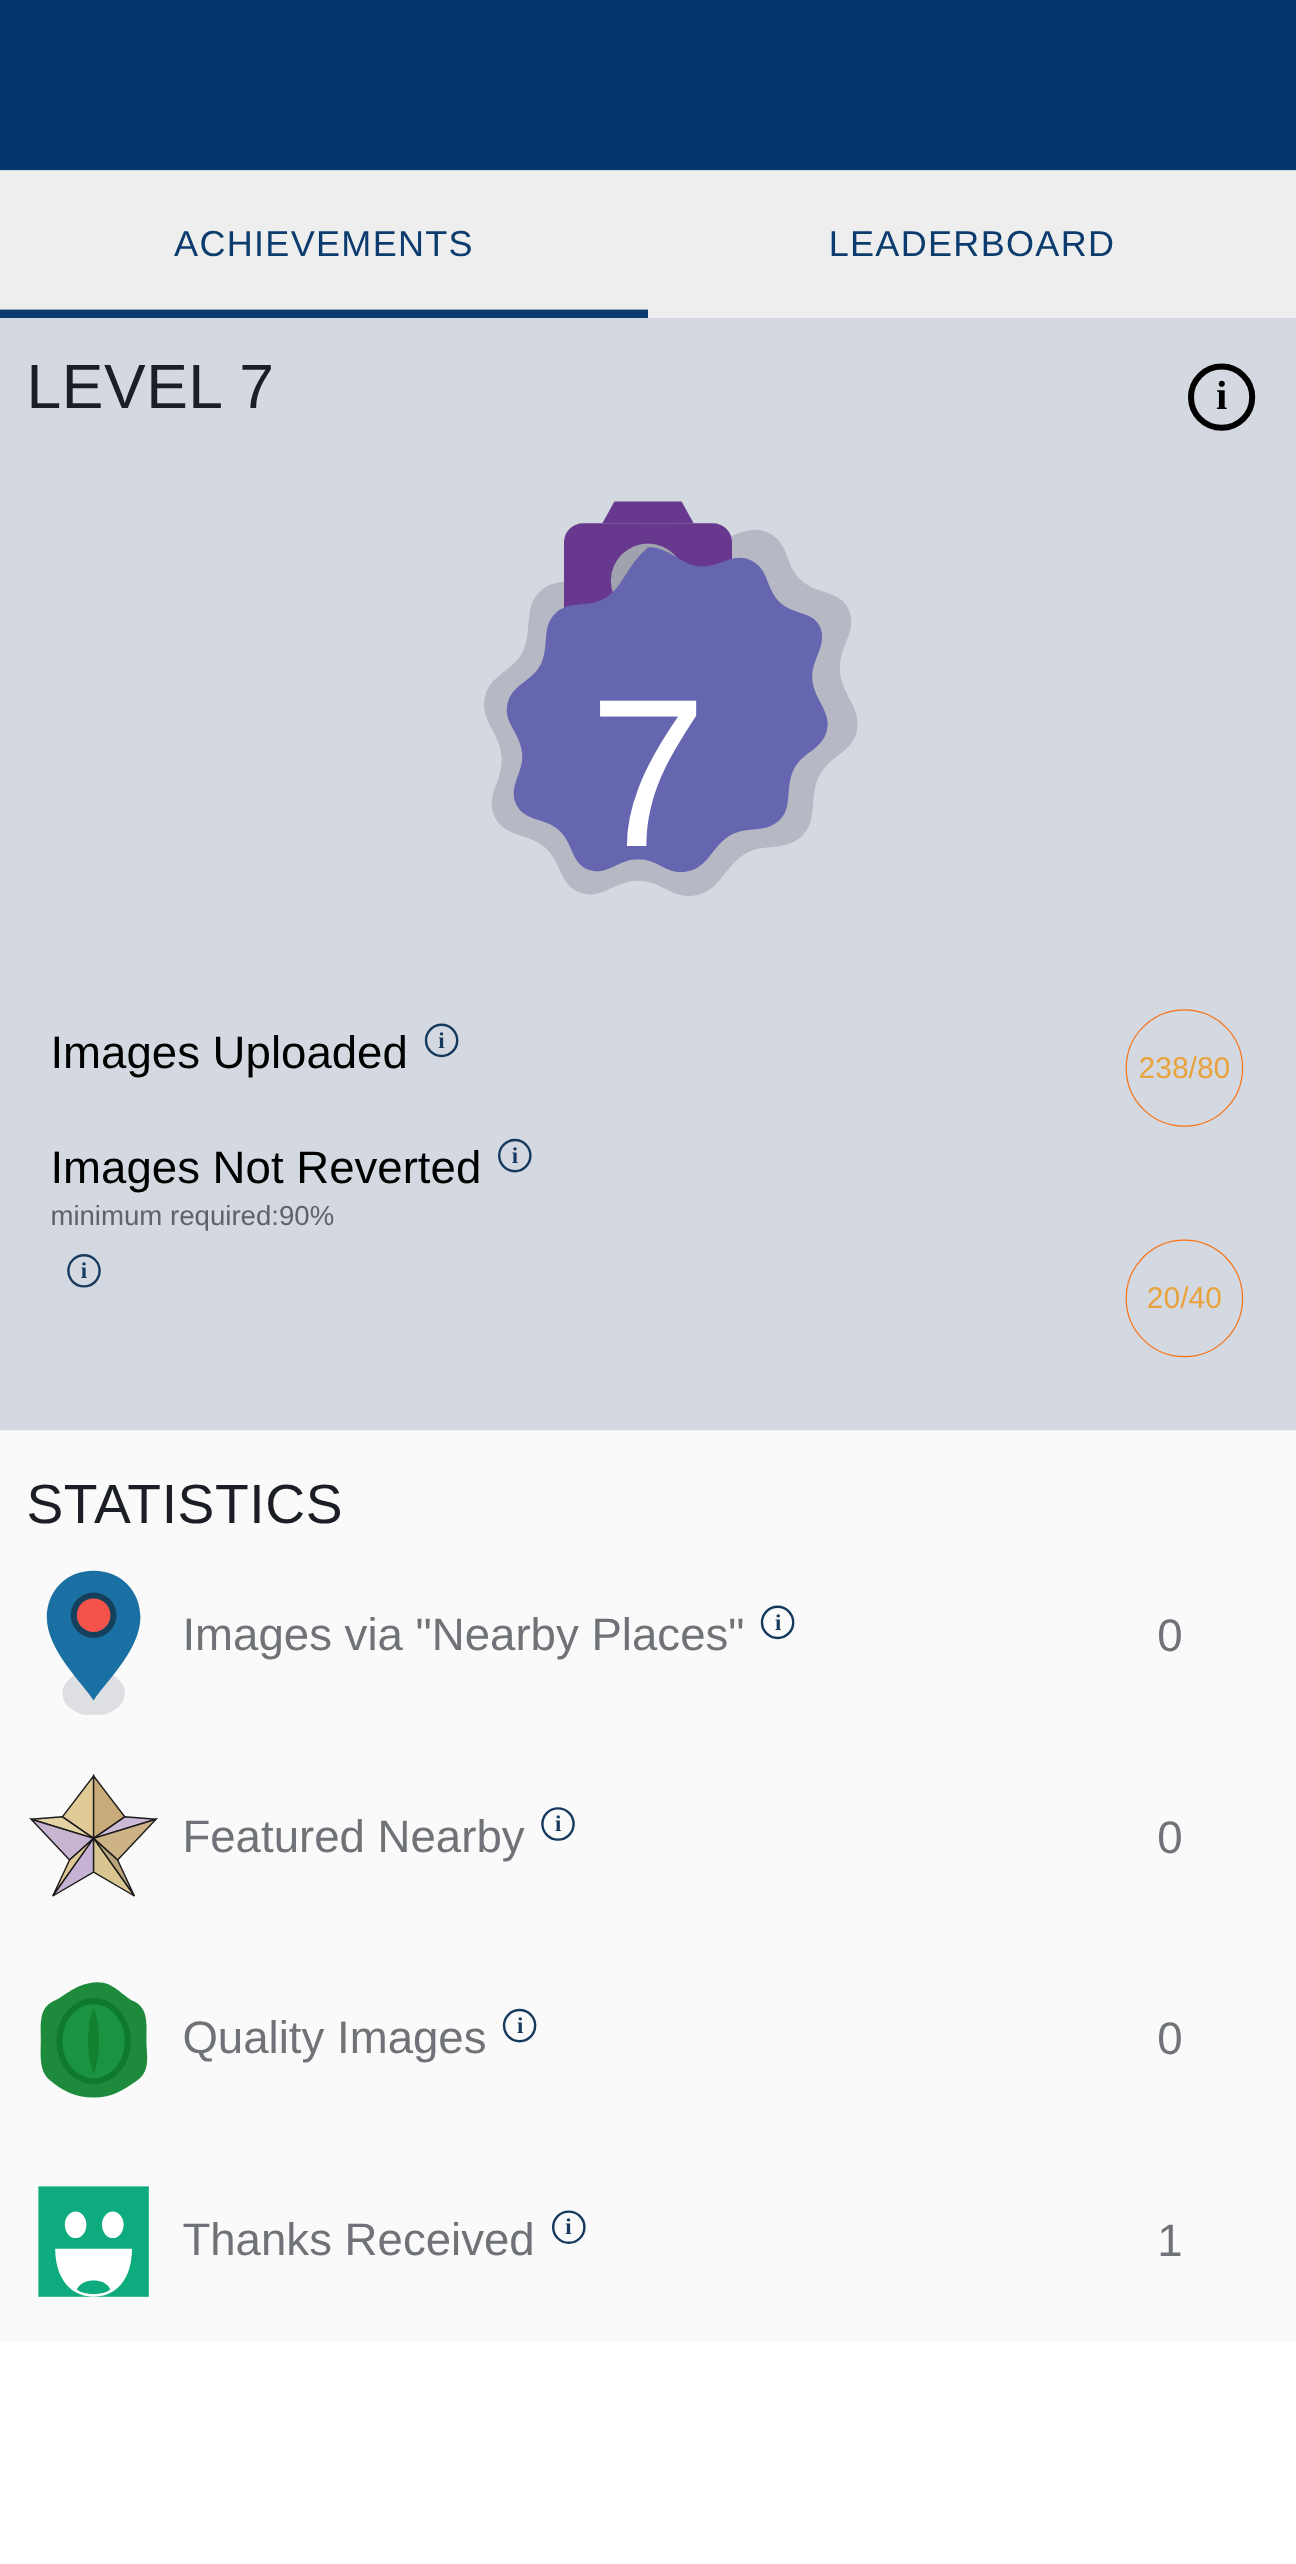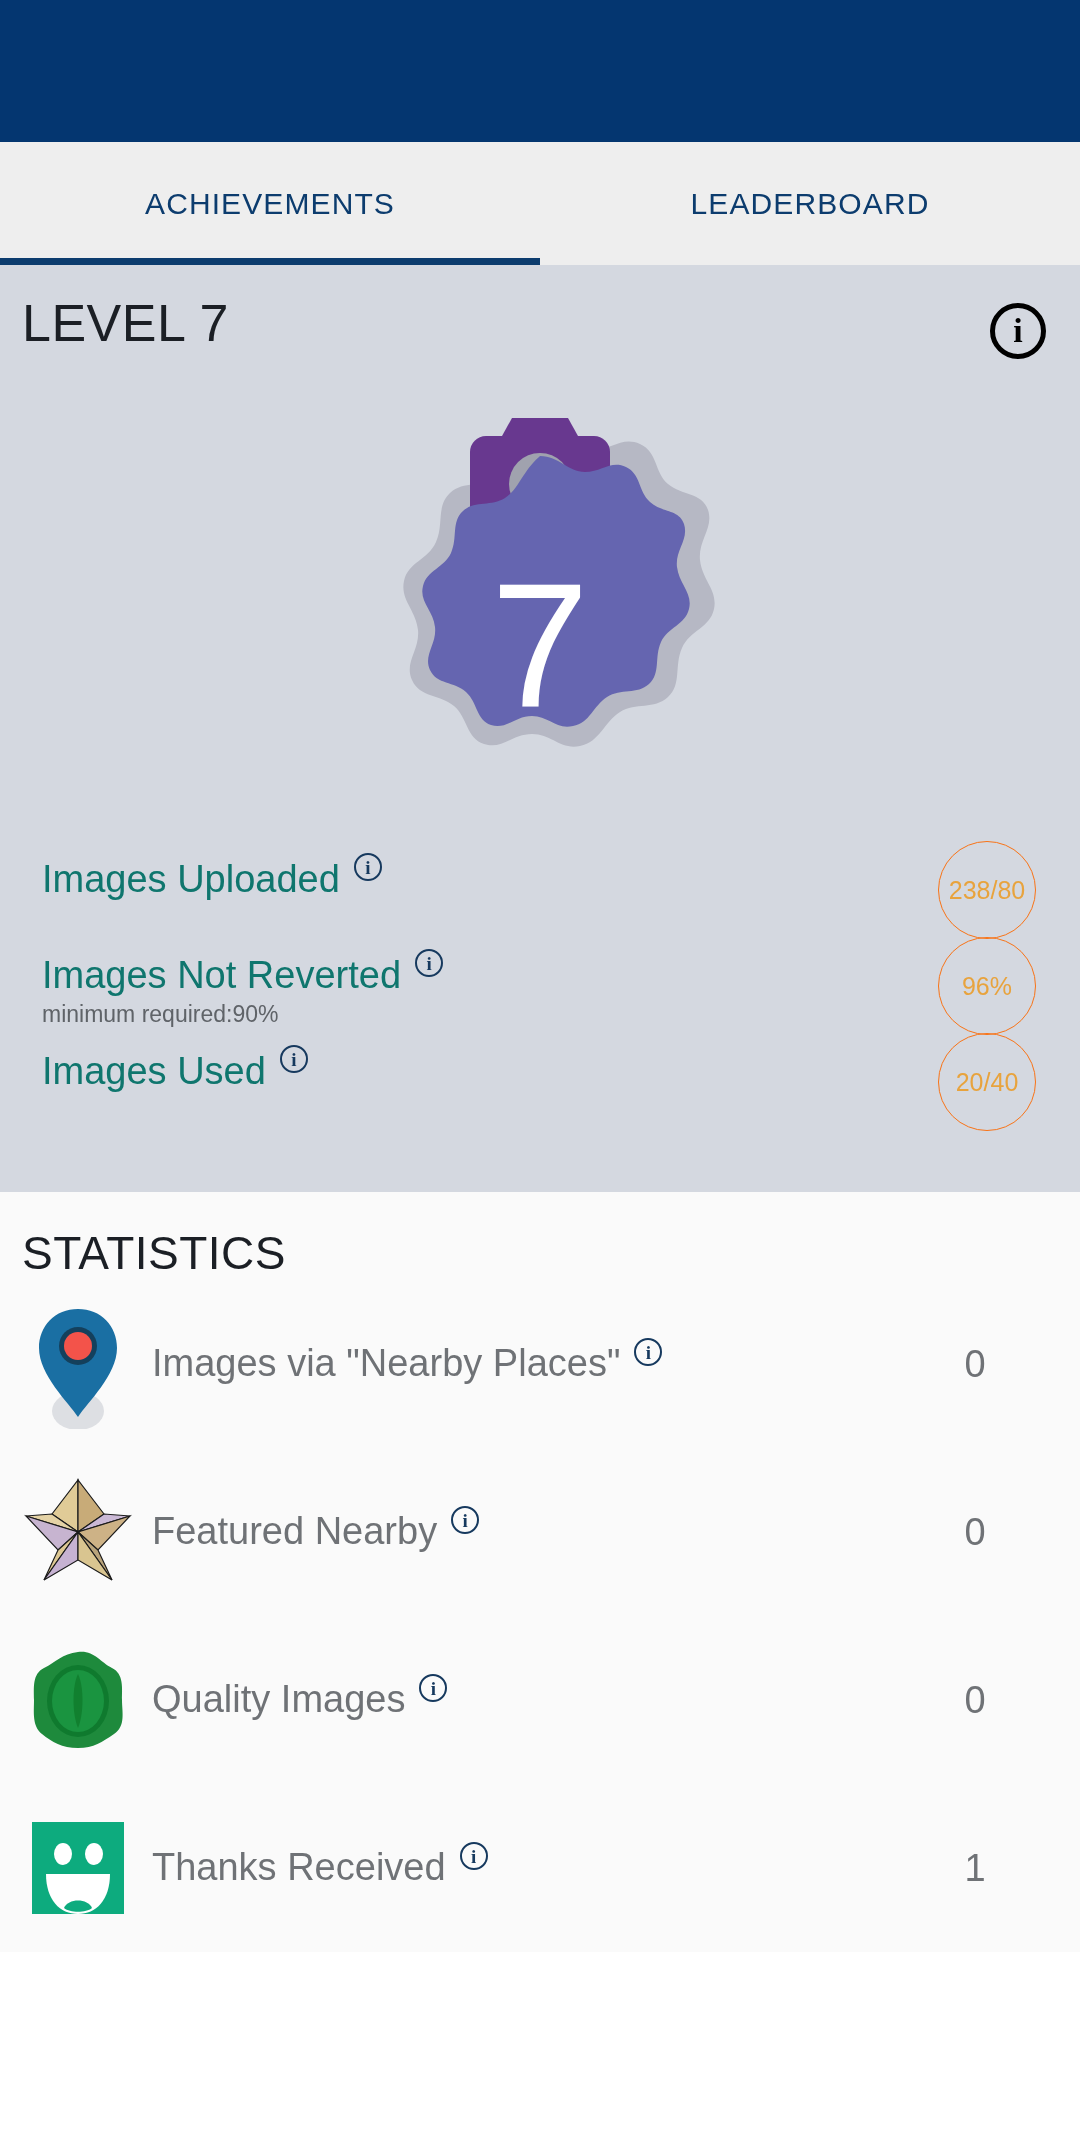--- a/index.html
+++ b/index.html
@@ -118,21 +118,21 @@
   .achv-row {
     position: relative;
     display: flex;
     align-items: flex-start;
     padding: 0 44px 0 42px;
     min-height: 96px;
   }
   .achv-row .labelbox { flex: 1; padding-top: 4px; }
   .achv-label {
     font-size: 38px;
-    color: #0f766e;
+    color: #000000;
     display: inline;
     vertical-align: middle;
     font-weight: 400;
   }
   .info-sm {
     display: inline-flex;
     width: 28px;
     height: 28px;
     border-radius: 50%;
     border: 2.5px solid #16395e;
@@ -312,28 +312,25 @@
       </div>
     </div>
 
     <div class="achv-row">
       <div class="labelbox">
         <span class="achv-label">Images Not Reverted</span><span class="info-sm">
             <span class="glyph">i</span>
           </span>
         <span class="achv-sub">minimum required:90%</span>
       </div>
-      <div class="ring">
-        <span class="ring-val">96%</span>
-      </div>
     </div>
 
     <div class="achv-row">
       <div class="labelbox">
-        <span class="achv-label">Images Used</span><span class="info-sm">
+        <span class="info-sm">
             <span class="glyph">i</span>
           </span>
       </div>
       <div class="ring">
         <span class="ring-val">20/40</span>
       </div>
     </div>
 
   </div>
 </div>

